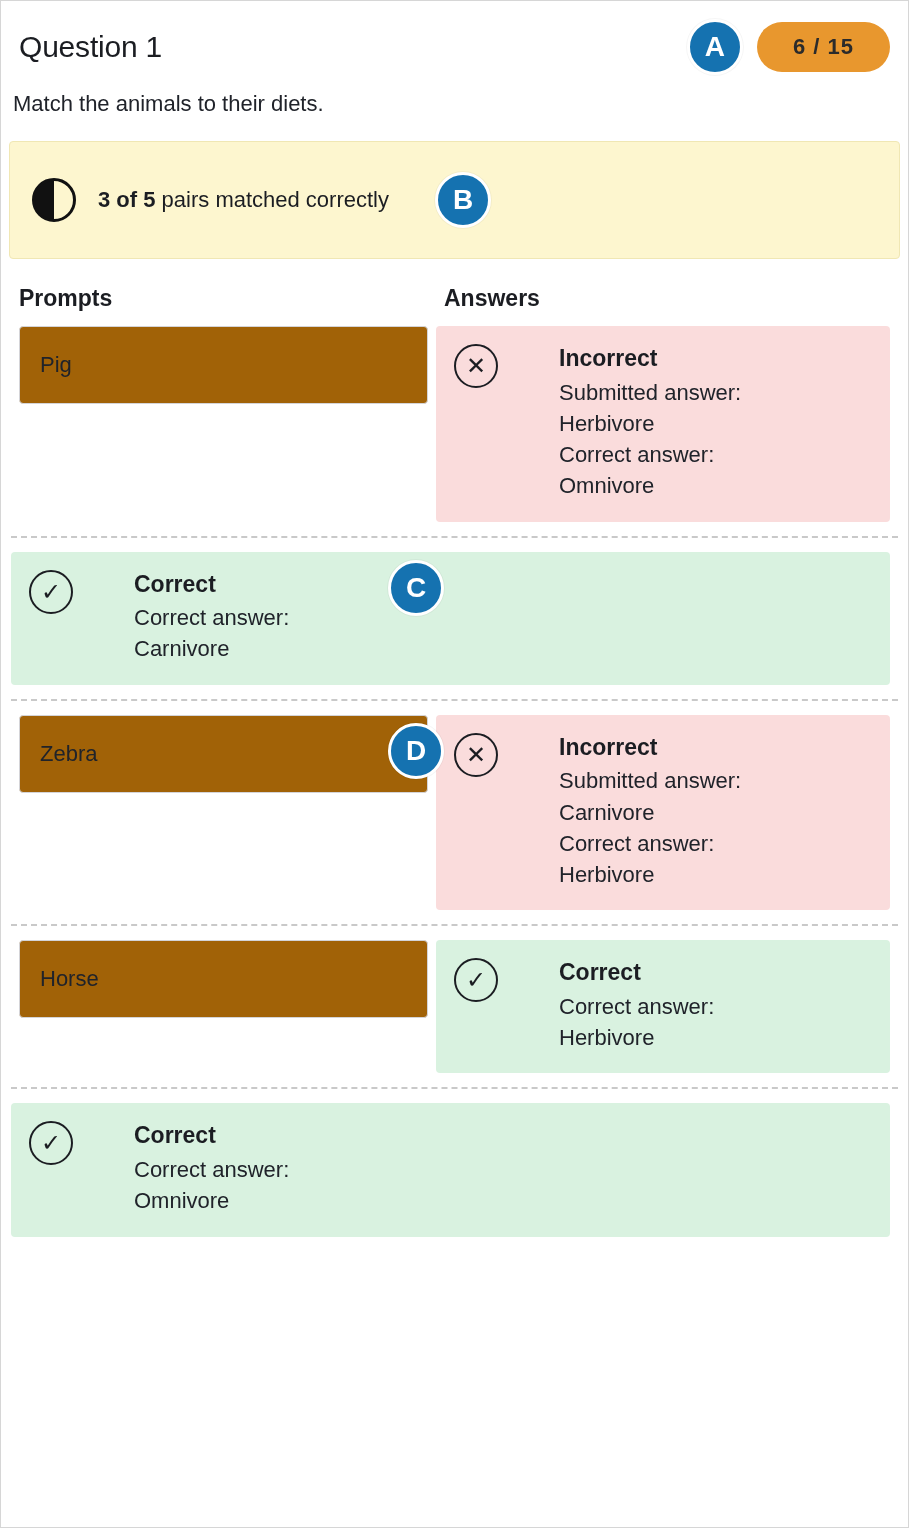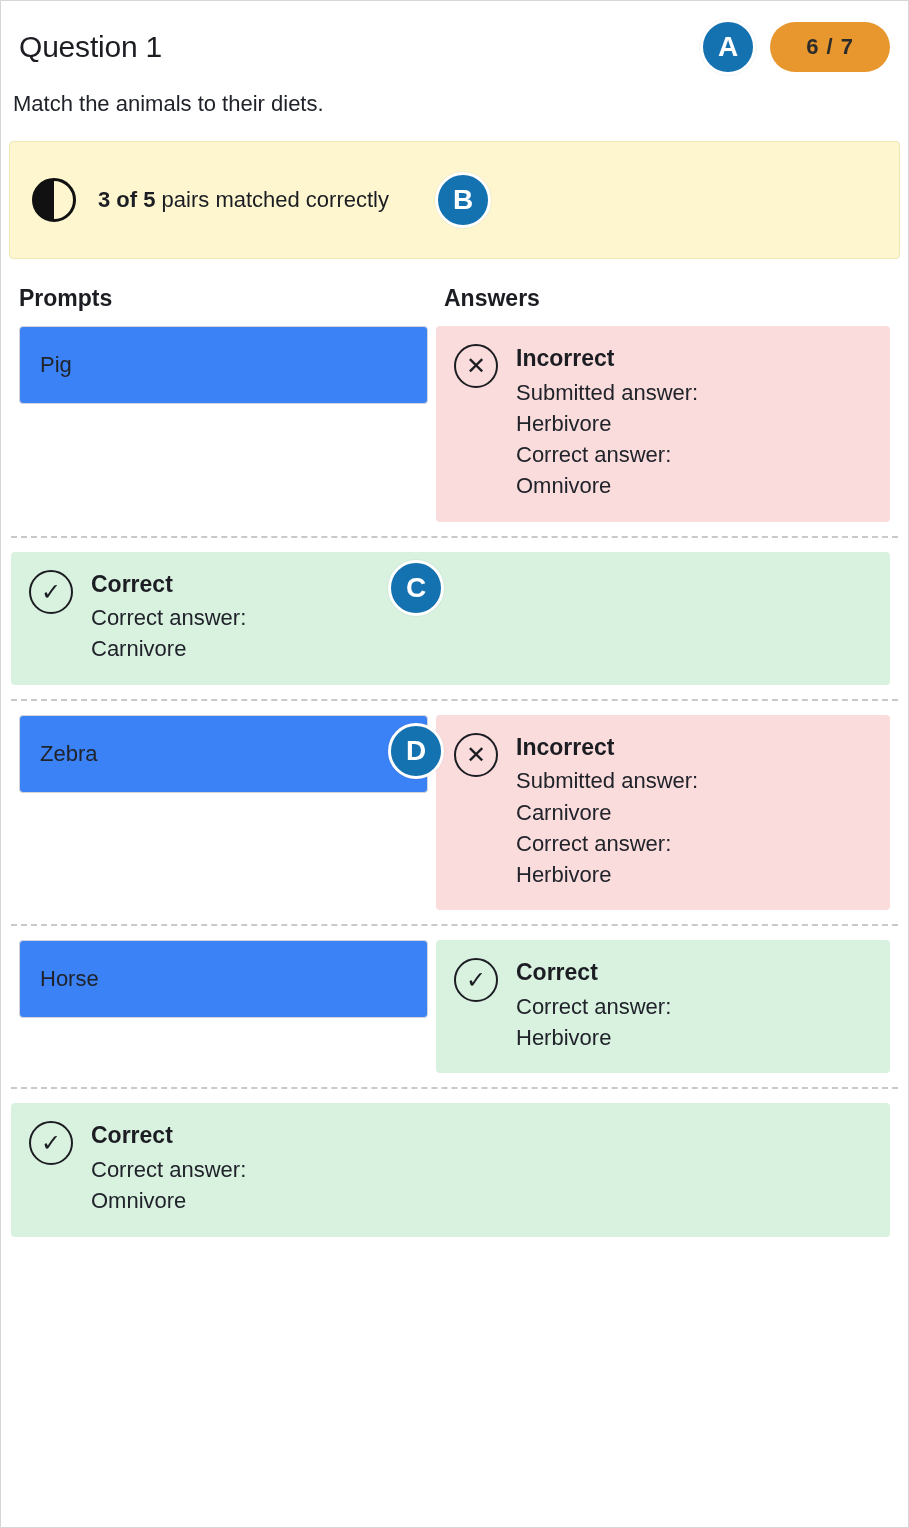--- a/index.html
+++ b/index.html
@@ -125,21 +125,21 @@
     padding: 14px 0 14px 0;
   }
   .row:last-child { border-bottom: none; }
 
   .prompt-cell {
     width: 425px;
     padding: 0 8px 0 8px;
     flex: none;
   }
   .prompt-box {
-    background: #3b82f6;
+    background: #a16207;
     border: 1px solid #d4d4d8;
     border-radius: 4px;
     height: 78px;
     display: flex;
     align-items: center;
     padding: 0 20px;
     font-size: 22px;
     color: #20232a;
   }
 
@@ -164,21 +164,21 @@
     border: 2px solid #1b1d22;
     display: flex;
     align-items: center;
     justify-content: center;
     flex: none;
     margin-top: 2px;
     font-size: 24px;
     line-height: 1;
     color: #1b1d22;
   }
-  .ans-lines { line-height: 1.42; }
+  .ans-lines { line-height: 1.42; margin-left: 43px; }
   .ans-status {
     font-size: 23px;
     font-weight: bold;
     color: #1b1d22;
     margin-bottom: 2px;
   }
   .ans-line {
     font-size: 22px;
     color: #20232a;
   }
@@ -191,21 +191,21 @@
     z-index: 5;
   }
 </style>
 </head>
 <body>
 
 <div class="header">
   <div class="q-title">Question 1</div>
   <div class="header-right">
     <div class="badge">A</div>
-    <div class="score-pill">6 / 7</div>
+    <div class="score-pill">6 / 15</div>
   </div>
 </div>
 
 <div class="prompt-text">Match the animals to their diets.</div>
 
 <div class="banner">
   <div class="half-circle"></div>
   <div class="banner-text">
     <div class="banner-sub"><b>3 of 5</b><span> pairs matched correctly</span></div>
   </div>

